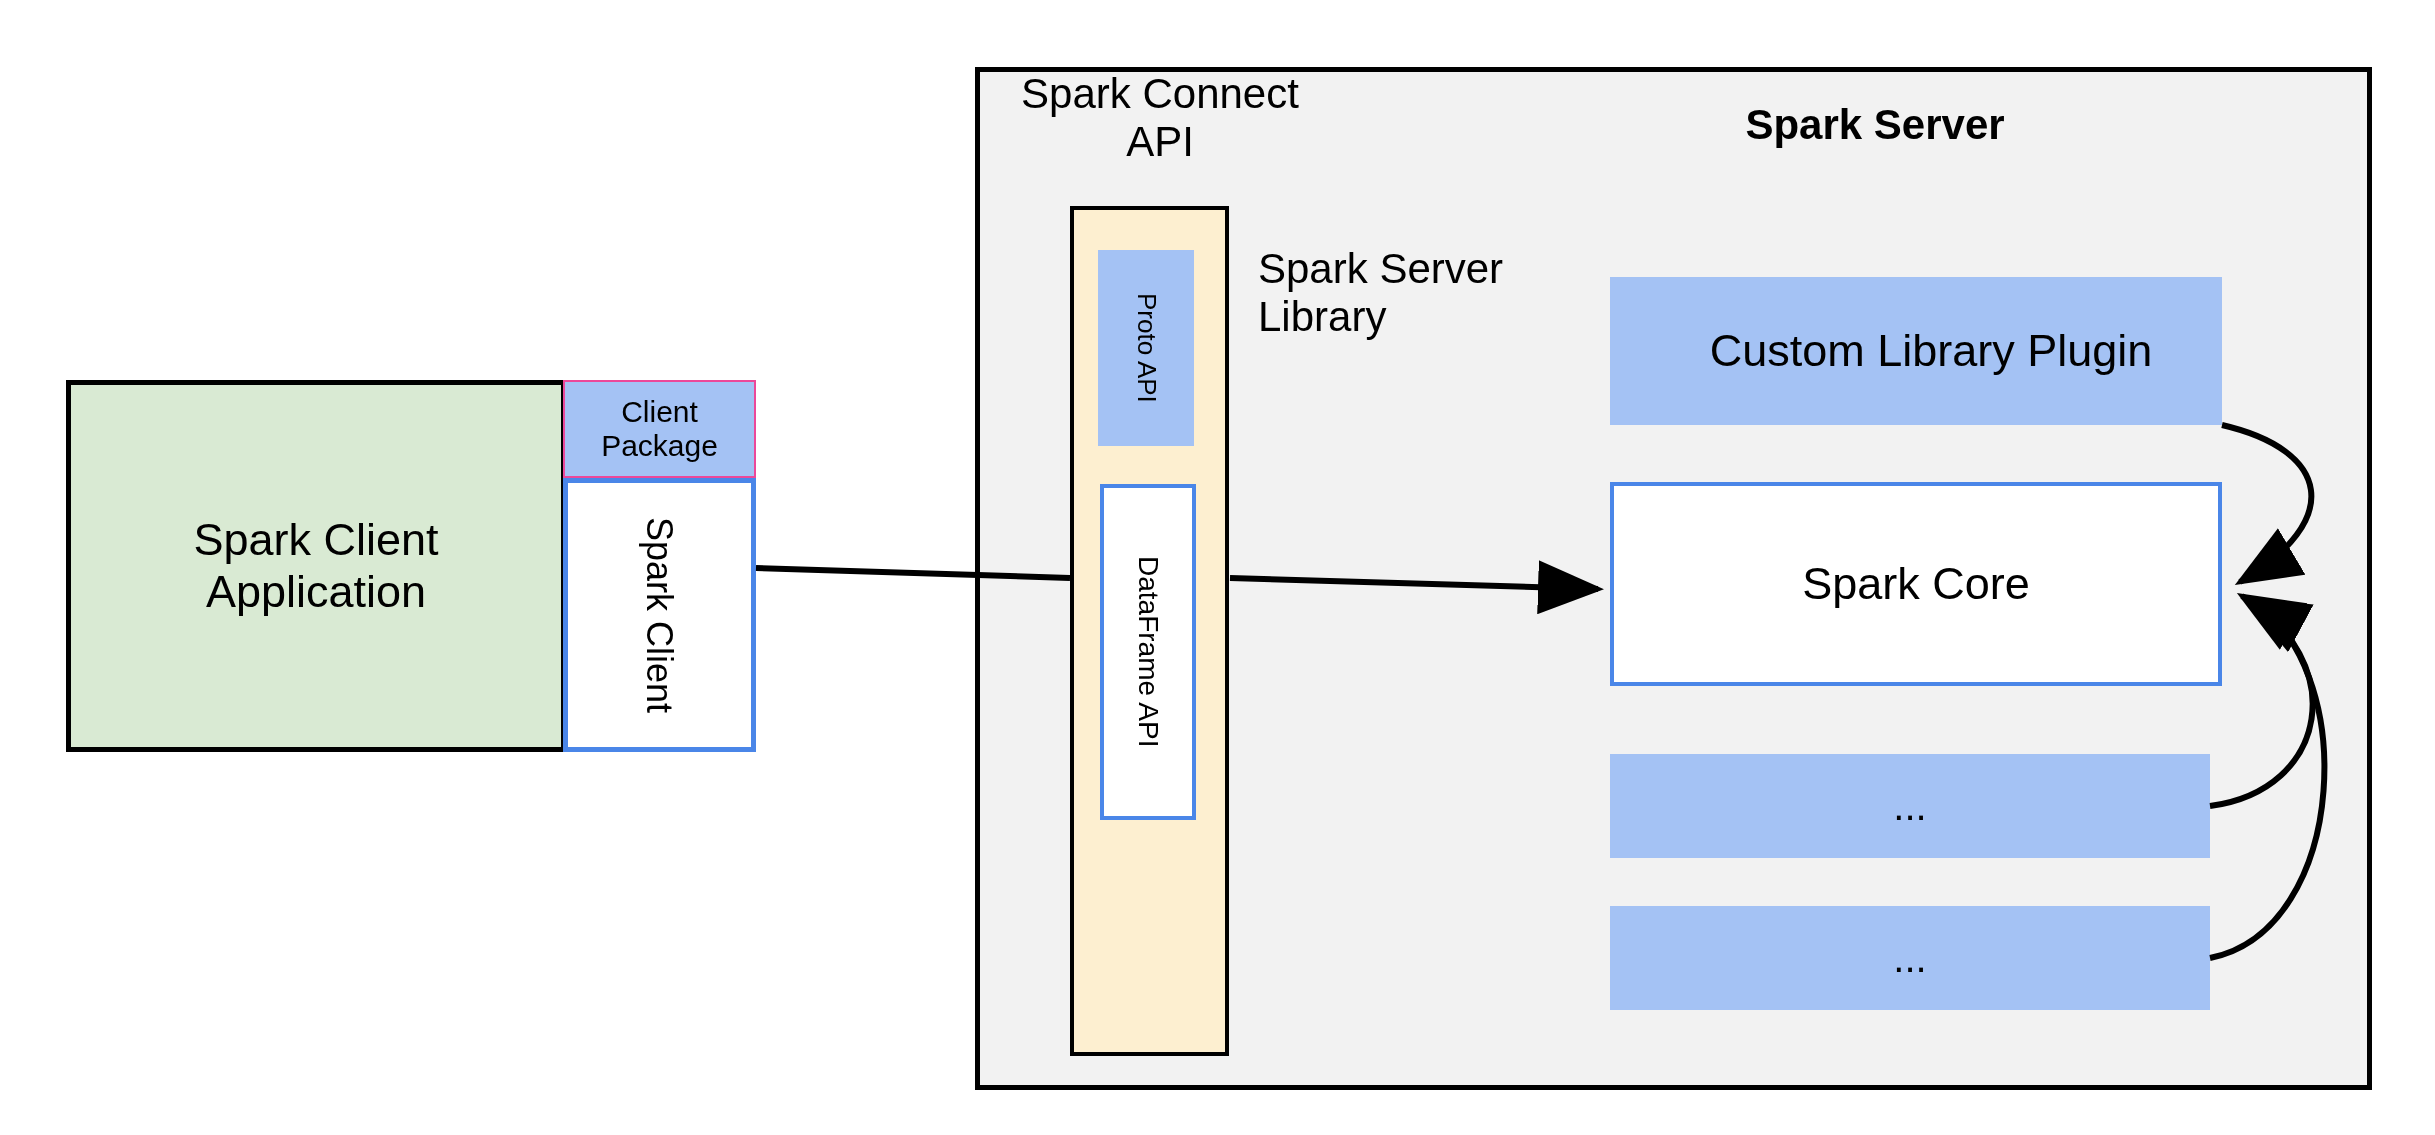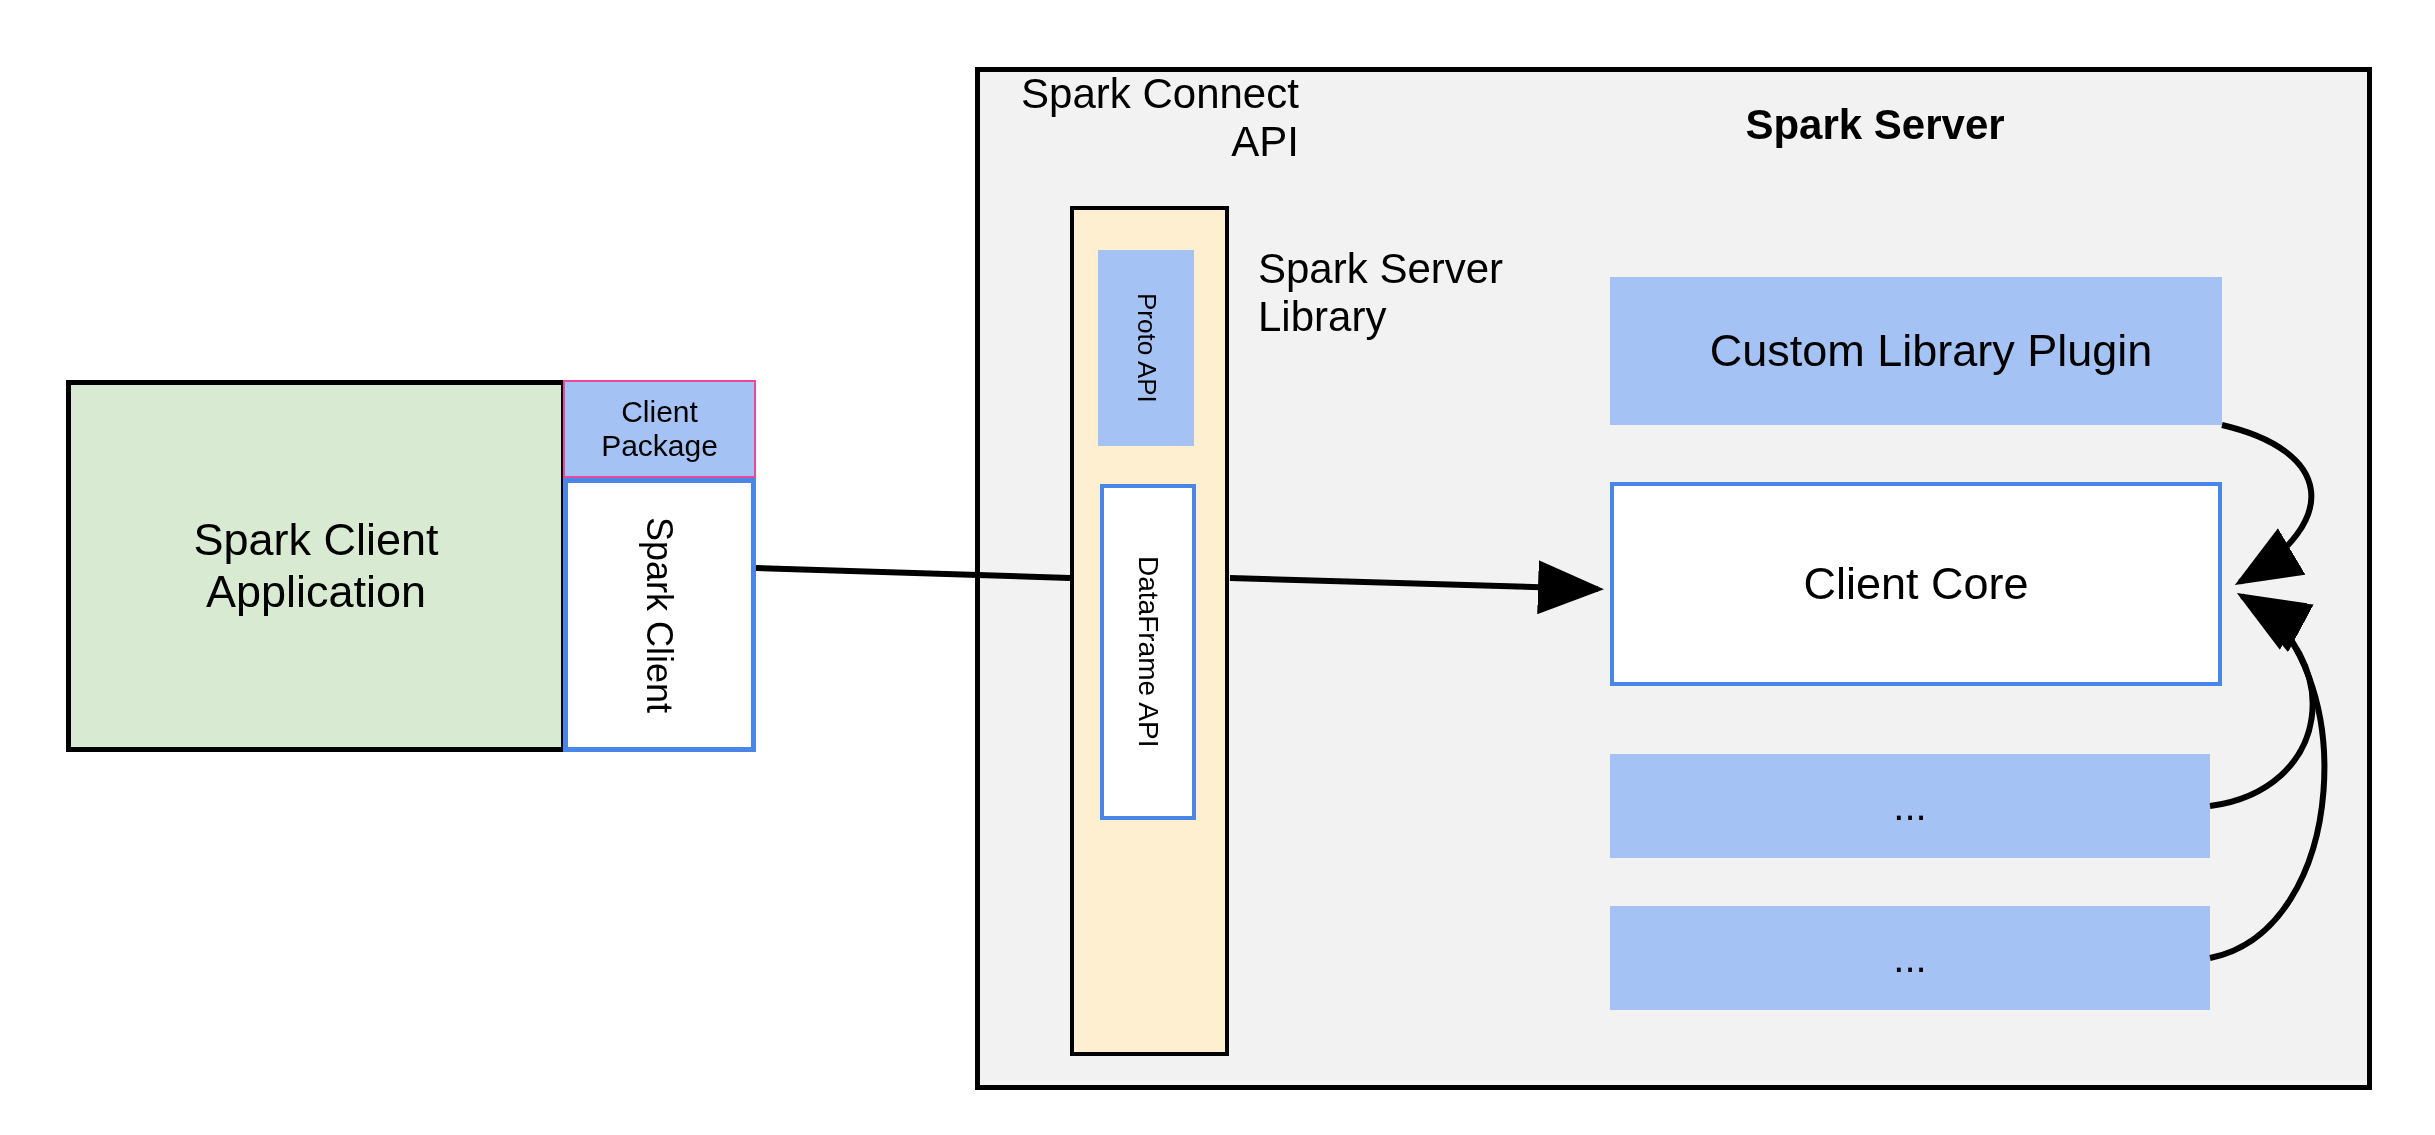--- a/index.html
+++ b/index.html
@@ -73,21 +73,21 @@
     position: absolute;
   }
 
   #spark-connect-api-label {
     left: 1015px; top: 70px;
     width: 290px; height: 90px;
     font-size: 42px;
     align-items: flex-start;
     justify-content: center;
   }
-  #spark-connect-api-label .lbl { white-space: pre-line; display: block; text-align: right; }
+  #spark-connect-api-label .lbl { white-space: pre-line; display: block; text-align: center; }
 
   #spark-server-title {
     left: 1670px; top: 98px;
     width: 410px; height: 54px;
     font-size: 42px;
     font-weight: bold;
   }
 
   
   #connect-column {
@@ -215,21 +215,21 @@
 
   <div class="box" id="dataframe-api">
     <span class="vert">DataFrame API</span>
   </div>
 
   <div class="box" id="custom-library-plugin">
     <span>Custom Library Plugin</span>
   </div>
 
   <div class="box" id="spark-core">
-    <span>Client Core</span>
+    <span>Spark Core</span>
   </div>
 
   <div class="box" id="ellipsis-one">
     <span>...</span>
   </div>
 
   <div class="box" id="ellipsis-two">
     <span>...</span>
   </div>
 

